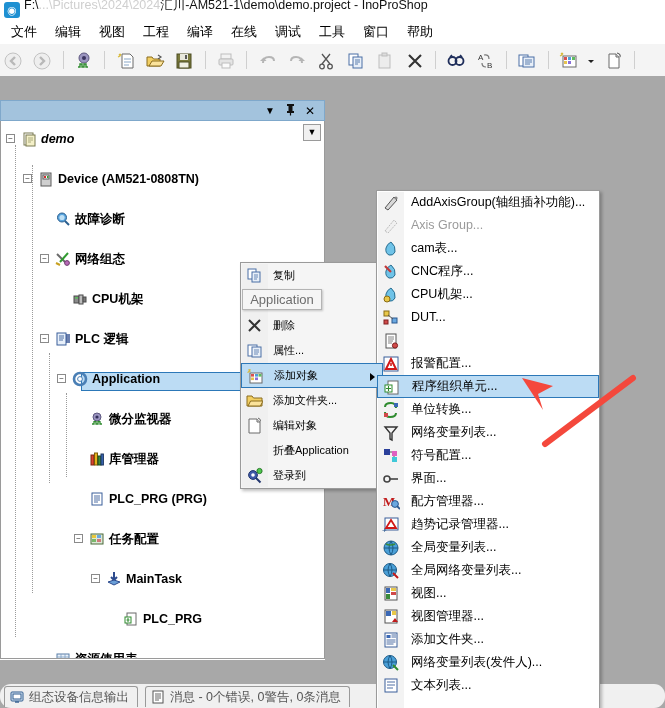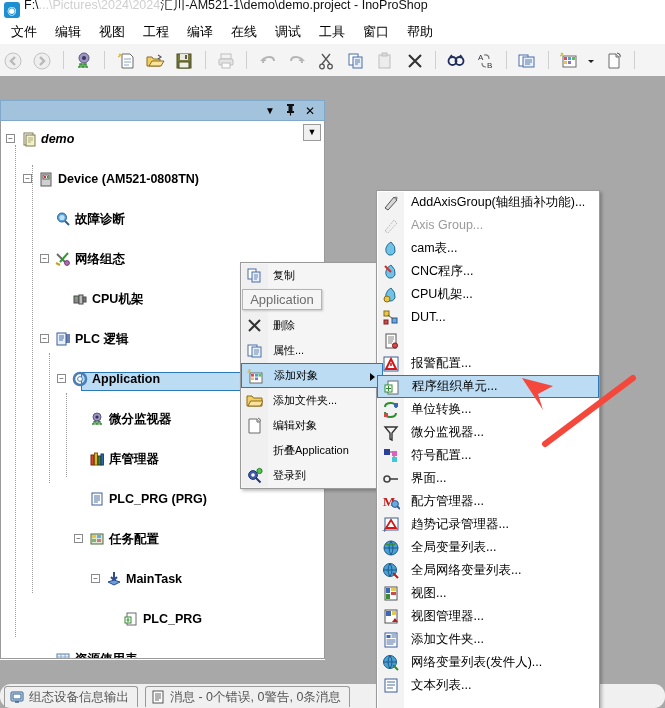--- a/index.html
+++ b/index.html
@@ -690,21 +690,21 @@
           <rect x="2" y="12" width="4" height="4" fill="#d04a4a"></rect>
         </svg></span>
     <span>单位转换...</span>
   </div>
 
   <div class="smi">
     <span class="mic">
       <svg width="18" height="18" viewBox="0 0 18 18">
           <path d="M3 3h12l-5 6v7l-2-1V9z" fill="none" stroke="#333" stroke-width="1.4"></path>
         </svg></span>
-    <span>微分监视器...</span>
+    <span>网络变量列表...</span>
   </div>
 
   <div class="smi">
     <span class="mic">
       <svg width="18" height="18" viewBox="0 0 18 18">
           <rect x="2" y="2" width="6" height="6" fill="#2a3f9a"></rect>
           <rect x="10" y="4" width="5" height="5" fill="#e060c0"></rect>
           <rect x="10" y="10" width="5" height="5" fill="#40c8d8"></rect>
           <path d="M8 5h2M12 9v1" stroke="#555"></path>
         </svg></span>

